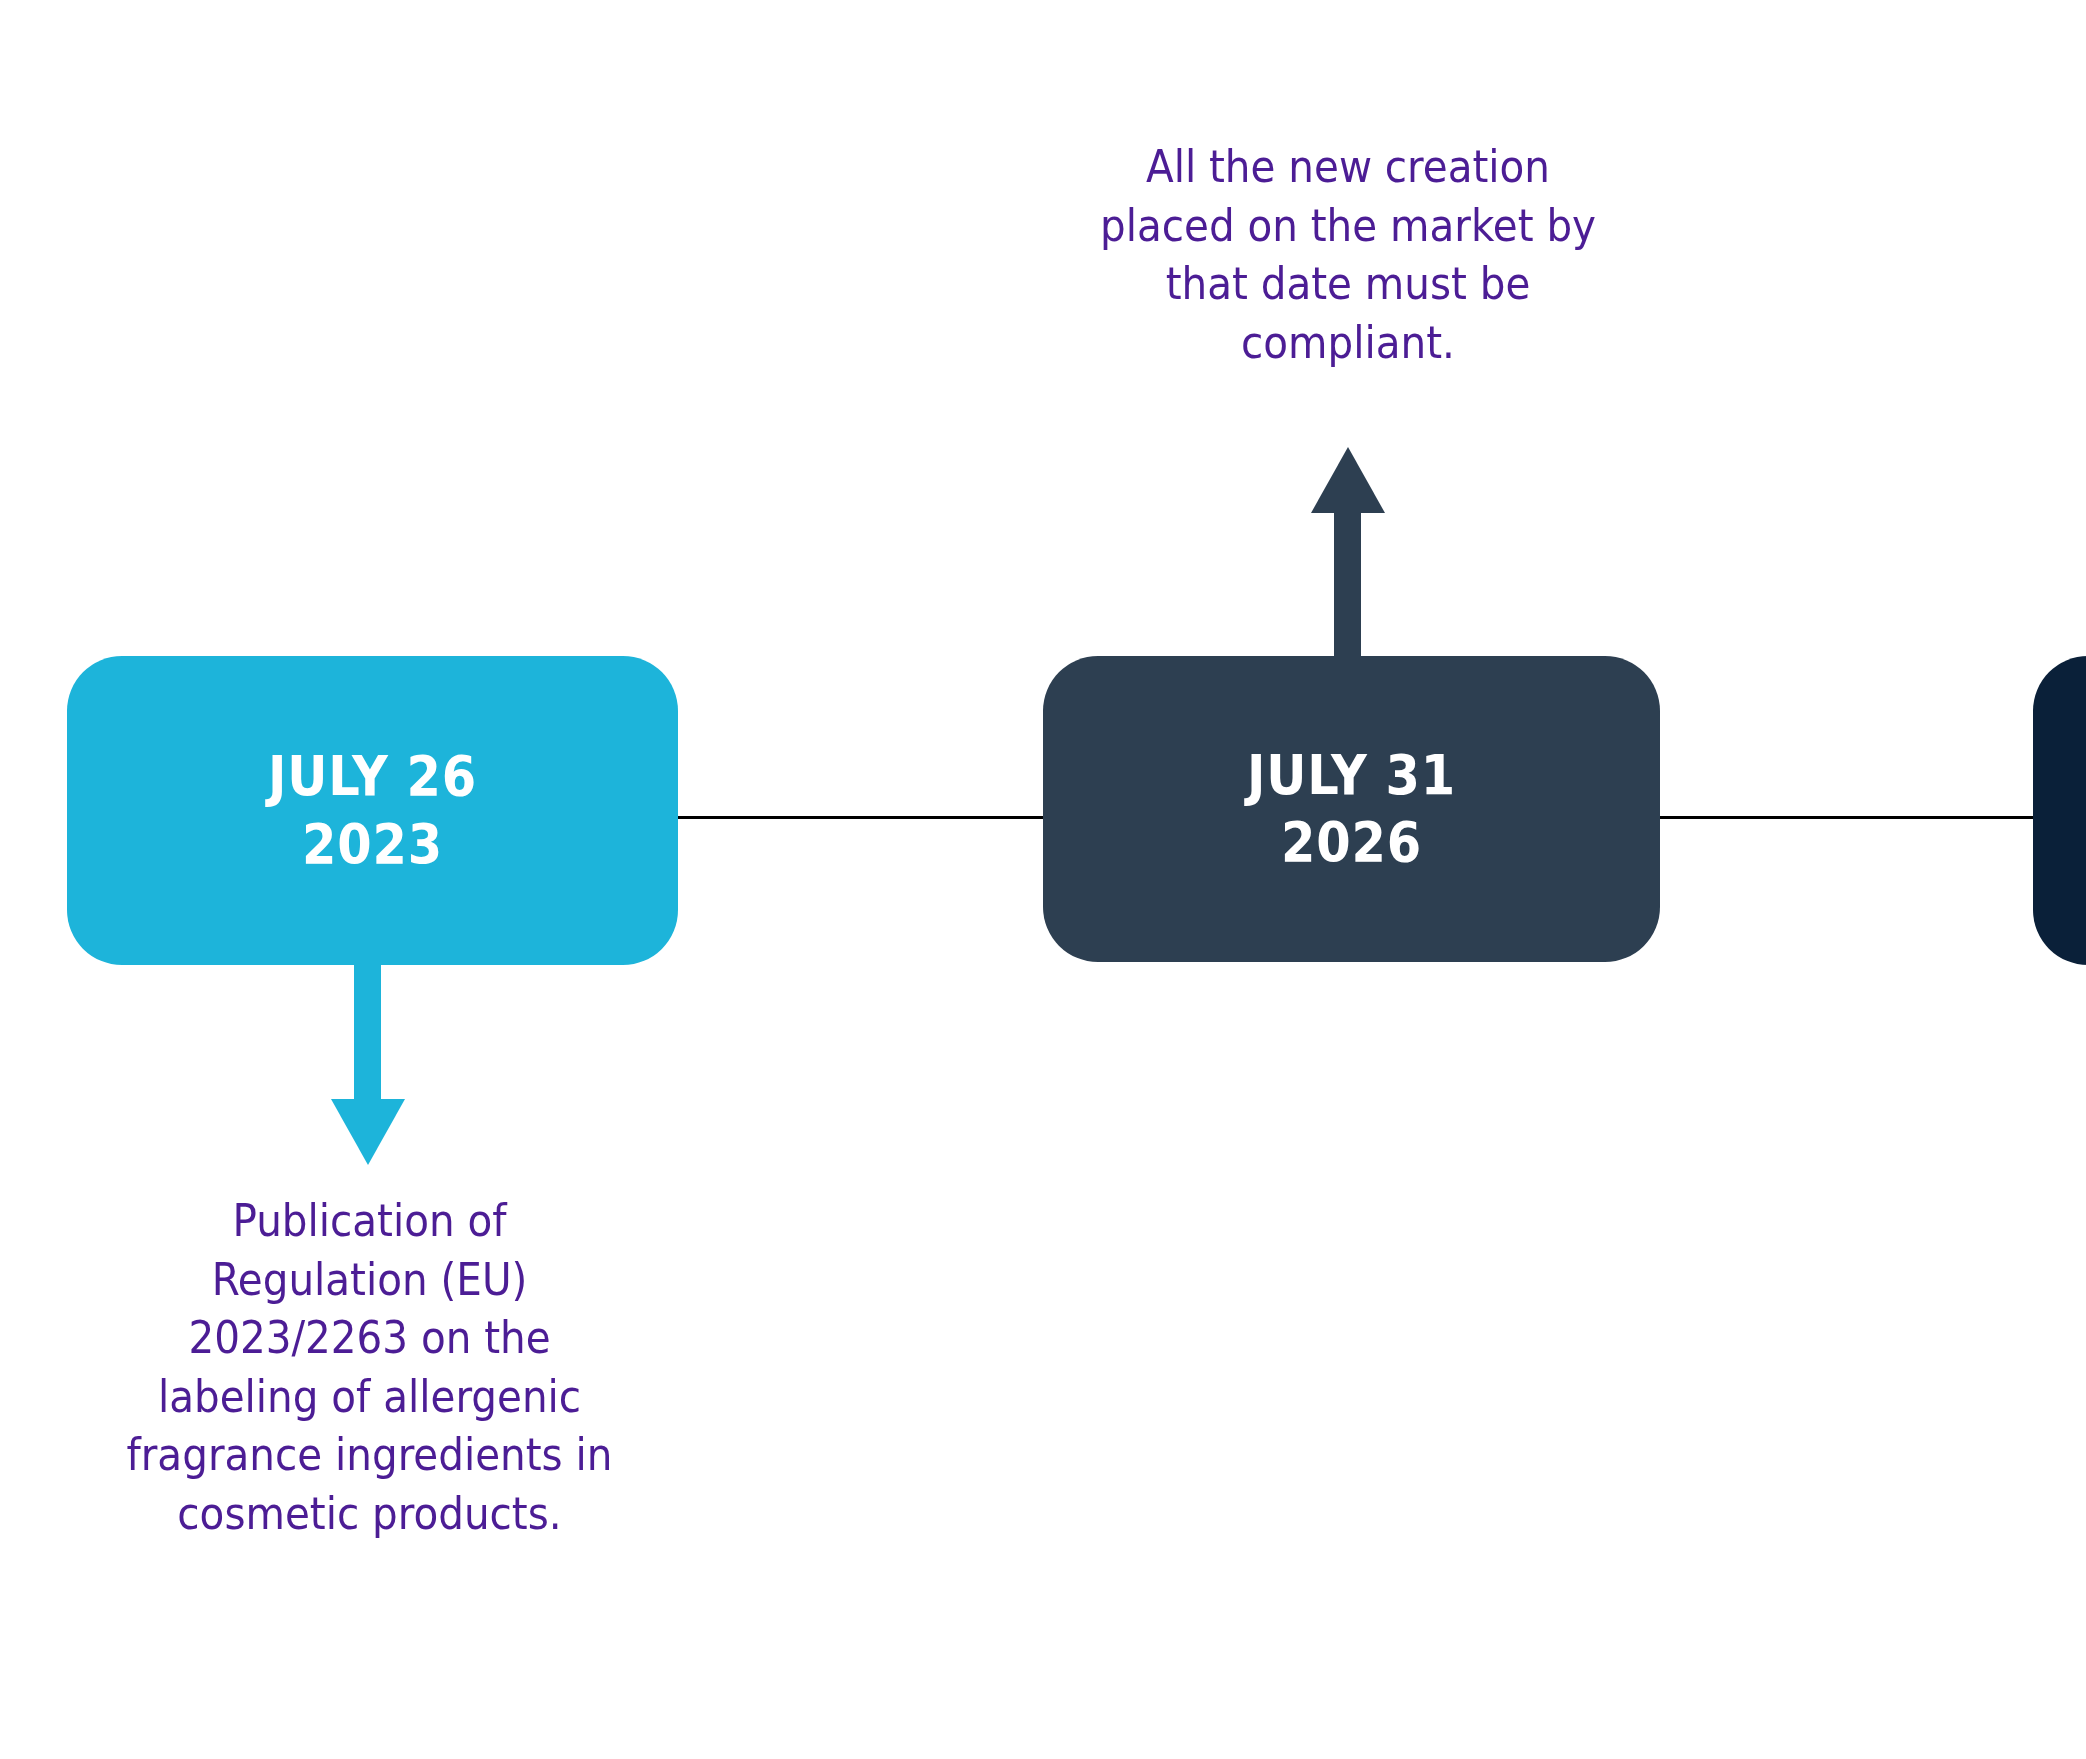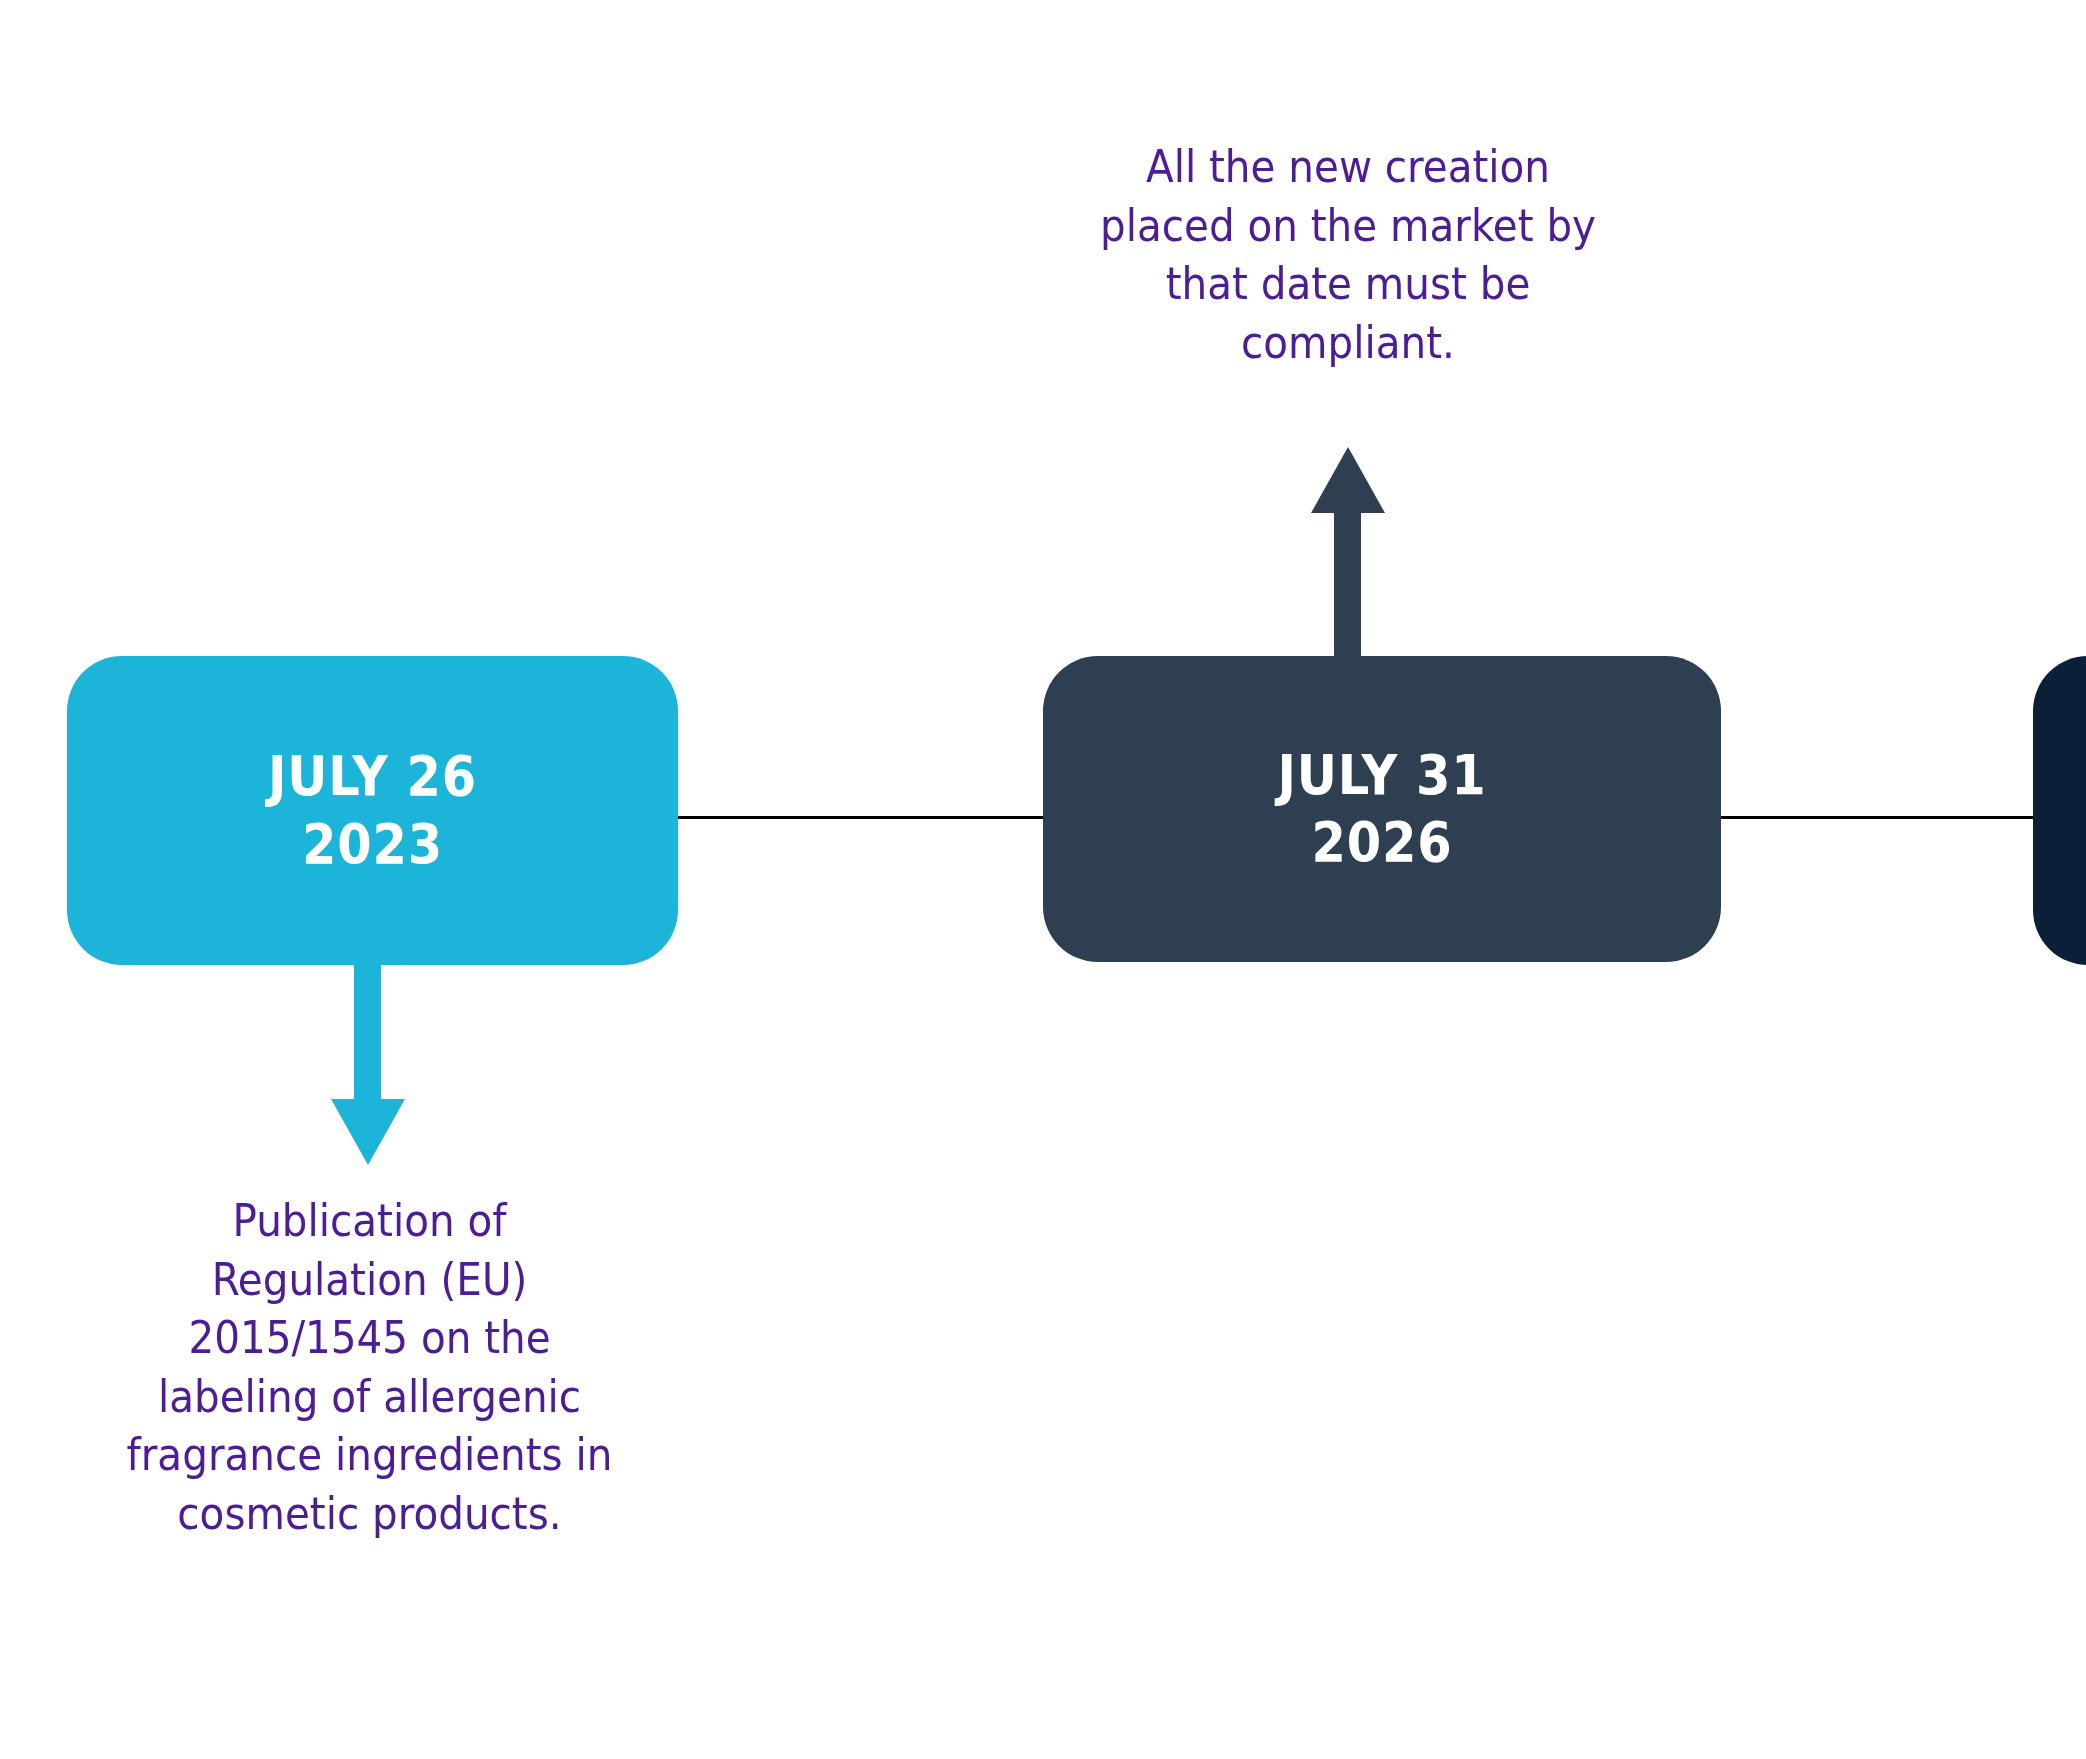--- a/index.html
+++ b/index.html
@@ -92,36 +92,36 @@
     <div class="head" style="top:189px; border-top-color:#1DB4DA;"></div>
   </div>
 
   <div class="box" style="left:67px; top:656px; width:611px; height:309px; background:#1DB4DA;">
     <div class="box-label">JULY 26
 2023</div>
   </div>
 
   <div class="caption" style="left:25px; top:1192px; width:689px;">Publication of
 Regulation (EU)
-2015/1545 on the
+2023/2263 on the
 labeling of allergenic
 fragrance ingredients in
 cosmetic products.</div>
 
   <div class="caption" style="left:1010px; top:138px; width:676px;">All the new creation
 placed on the market by
 that date must be
 compliant.</div>
 
   <div class="arrow up" style="left:1311px; top:447px; width:73px; height:259px;">
     <div class="head" style="top:0; border-bottom-color:#2D3F51;"></div>
     <div class="shaft" style="top:66px; height:193px; background:#2D3F51;"></div>
   </div>
 
-  <div class="box" style="left:1043px; top:656px; width:678px; height:306px; background:#2D3F51;">
+  <div class="box" style="left:1043px; top:656px; width:617px; height:306px; background:#2D3F51;">
     <div class="box-label">JULY 31
 2026</div>
   </div>
 
   <div class="box" style="left:2033px; top:656px; width:611px; height:309px; background:#0A2039;">
     
   </div>
 
   <div class="caption" style="left:1999px; top:1225px; width:676px;">Withdrawal from the
 market of non-compliant

